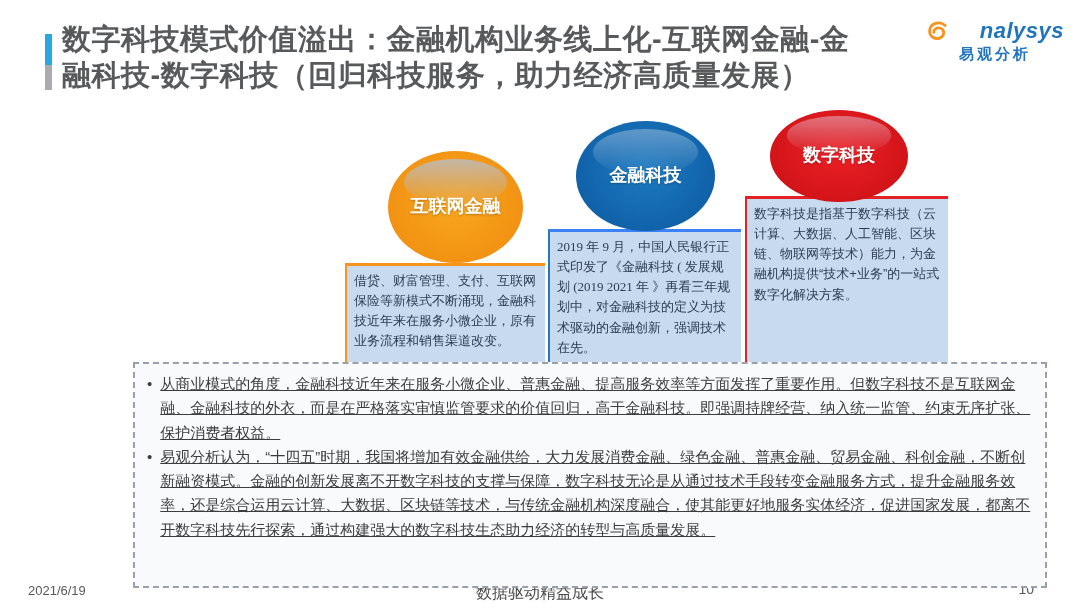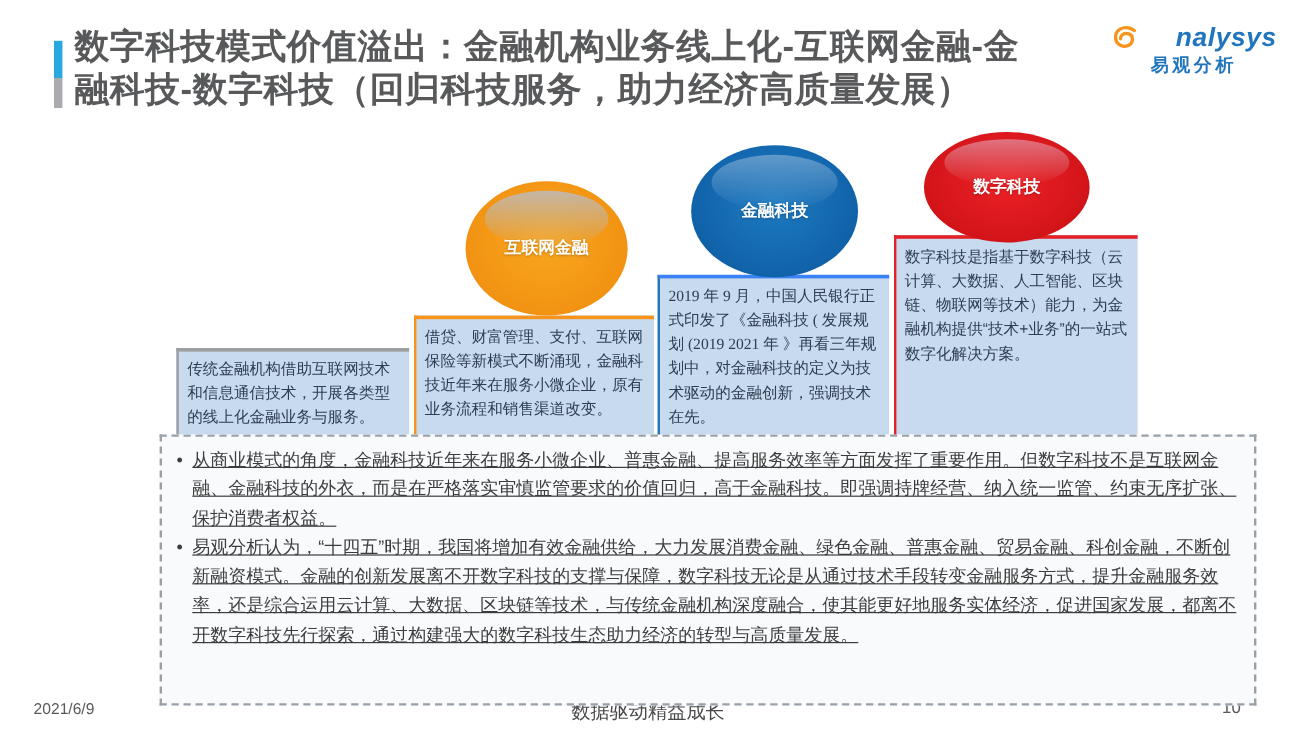--- a/index.html
+++ b/index.html
@@ -17,22 +17,22 @@
   
   .logo { position:absolute; right:16px; top:18px; text-align:center; }
   .logo-row { display:flex; align-items:center; justify-content:center; }
   .logo-en { color:#2175bc; font-size:22px; font-weight:bold; font-style:italic; letter-spacing:0.5px;margin-left:32px; }
   .logo-cn { color:#2175bc; font-size:15px; font-weight:bold; letter-spacing:3px; margin-top:1px; }
 
   
   .ellipse { position:absolute; border-radius:50%; display:flex; align-items:center;
              justify-content:center; text-align:center; z-index:3; }
   .ellipse .gloss { position:absolute; left:12%; top:7%; width:76%; height:42%; border-radius:50%; }
-  .ellipse .label { position:relative; color:#ffffff; font-weight:bold; font-size:14px;
-                    white-space:pre-line; line-height:1.55; text-shadow:0 1px 2px rgba(0,0,0,.25); z-index:2; }
+  .ellipse .label { position:relative; color:#ffffff; font-weight:bold; font-size:18px;
+                    white-space:pre-line; line-height:1.55; text-shadow:0 1px 2px rgba(0,0,0,.25); z-index:2;font-family:Liberation Serif, serif; }
   .e-gray   { left:178px; top:170px; width:135px; height:113px;
               background:radial-gradient(ellipse at 50% 42%, #b2b4b8, #8e9093 78%); }
   .e-gray   .gloss { background:linear-gradient(#d4d7db, rgba(212,215,219,0)); }
   .e-orange { left:388px; top:151px; width:135px; height:112px;
               background:radial-gradient(ellipse at 50% 45%, #f9a71f, #f19011 78%); }
   .e-orange .gloss { background:linear-gradient(#c3b7a7, rgba(195,183,167,0)); }
   .e-blue   { left:576px; top:121px; width:139px; height:110px;
               background:radial-gradient(ellipse at 50% 42%, #1e7cc2, #0e5ea5 80%); }
   .e-blue   .gloss { background:linear-gradient(#6099ca, rgba(96,153,202,0)); }
   .e-red    { left:770px; top:110px; width:138px; height:92px;
@@ -93,23 +93,20 @@
   </div>
   <div class="ellipse e-blue">
     <div class="gloss"></div>
     <span class="label">金融科技</span>
   </div>
   <div class="ellipse e-red">
     <div class="gloss"></div>
     <span class="label">数字科技</span>
   </div>
 
-  <div class="step s1">
-    <p>传统金融机构借助互联网技术和信息通信技术，开展各类型的线上化金融业务与服务。</p>
-  </div>
   <div class="step s2">
     <p>借贷、财富管理、支付、互联网保险等新模式不断涌现，金融科技近年来在服务小微企业，原有业务流程和销售渠道改变。</p>
   </div>
   <div class="step s3">
     <p>2019 年 9 月，中国人民银行正式印发了《金融科技 ( 发展规划 (2019 2021 年 》再看三年规划中，对金融科技的定义为技术驱动的金融创新，强调技术在先。</p>
   </div>
   <div class="step s4">
     <p>数字科技是指基于数字科技（云计算、大数据、人工智能、区块链、物联网等技术）能力，为金融机构提供“技术+业务”的一站式数字化解决方案。</p>
   </div>
 
@@ -117,17 +114,17 @@
     <div class="bullet-item">
       <span class="bullet-dot">•</span>
       <p>从商业模式的角度，金融科技近年来在服务小微企业、普惠金融、提高服务效率等方面发挥了重要作用。但数字科技不是互联网金融、金融科技的外衣，而是在严格落实审慎监管要求的价值回归，高于金融科技。即强调持牌经营、纳入统一监管、约束无序扩张、保护消费者权益。</p>
     </div>
     <div class="bullet-item">
       <span class="bullet-dot">•</span>
       <p>易观分析认为，“十四五”时期，我国将增加有效金融供给，大力发展消费金融、绿色金融、普惠金融、贸易金融、科创金融，不断创新融资模式。金融的创新发展离不开数字科技的支撑与保障，数字科技无论是从通过技术手段转变金融服务方式，提升金融服务效率，还是综合运用云计算、大数据、区块链等技术，与传统金融机构深度融合，使其能更好地服务实体经济，促进国家发展，都离不开数字科技先行探索，通过构建强大的数字科技生态助力经济的转型与高质量发展。</p>
     </div>
   </div>
 
-  <span class="footer-date">2021/6/9</span>
+  <span class="footer-date">2021/6/19</span>
   <span class="footer-slogan">数据驱动精益成长</span>
   <span class="footer-page">10</span>
 
 </div>
 
 </body></html>

